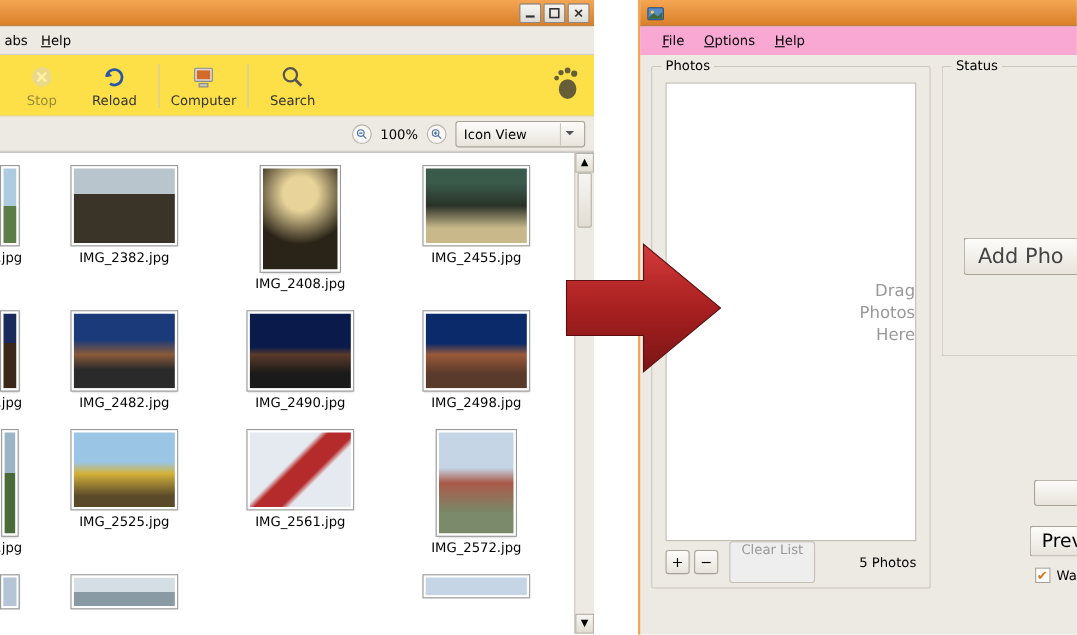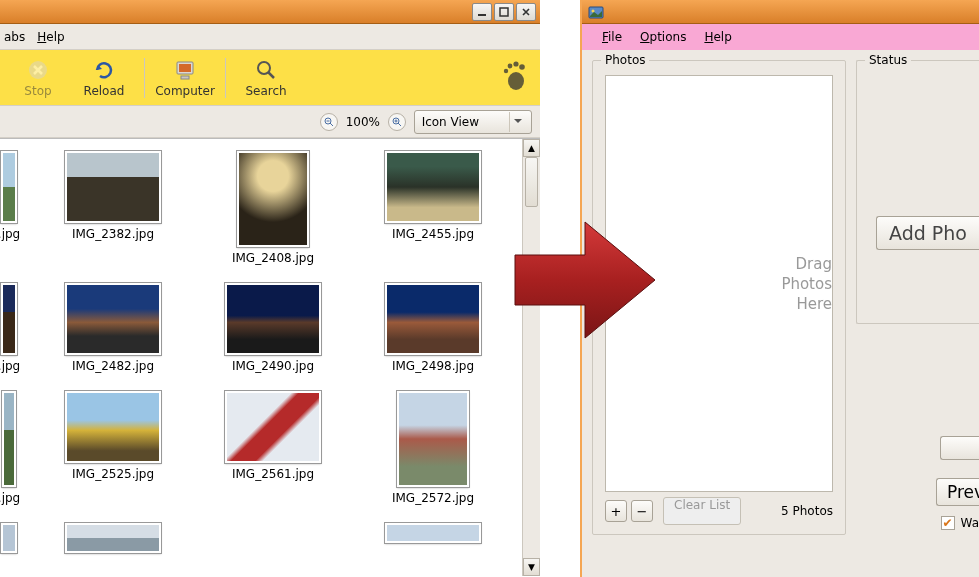--- a/index.html
+++ b/index.html
@@ -247,21 +247,21 @@
     .small-btn {
       width: 22px; height: 22px;
       border: 1px solid #a8a296;
       background: linear-gradient(to bottom,#fdfcfa,#e8e4dc);
       border-radius: 3px;
       display: flex; align-items: center; justify-content: center;
       cursor: pointer;
       font-size: 13px;
     }
     .clear-btn {
-      height: 28px;
+      height: 38px;
       padding: 0 10px;
       border: 1px solid #c5c0b5;
       background: #eee;
       border-radius: 3px;
       color: #999;
       margin-left: 6px;
     }
     .photo-count { margin-left: auto; font-size: 12px; }
     #status-group {
       left: 274px; top: 60px;

